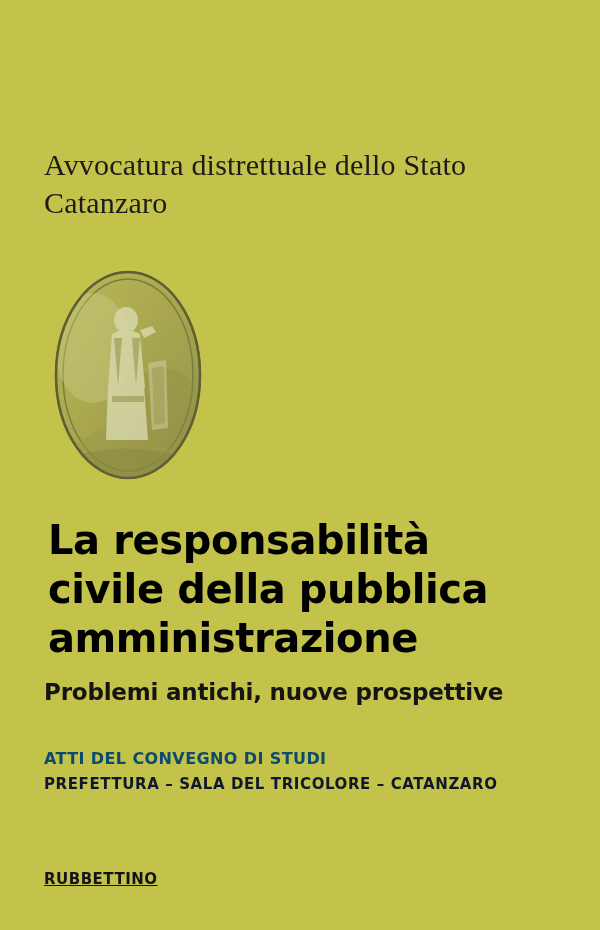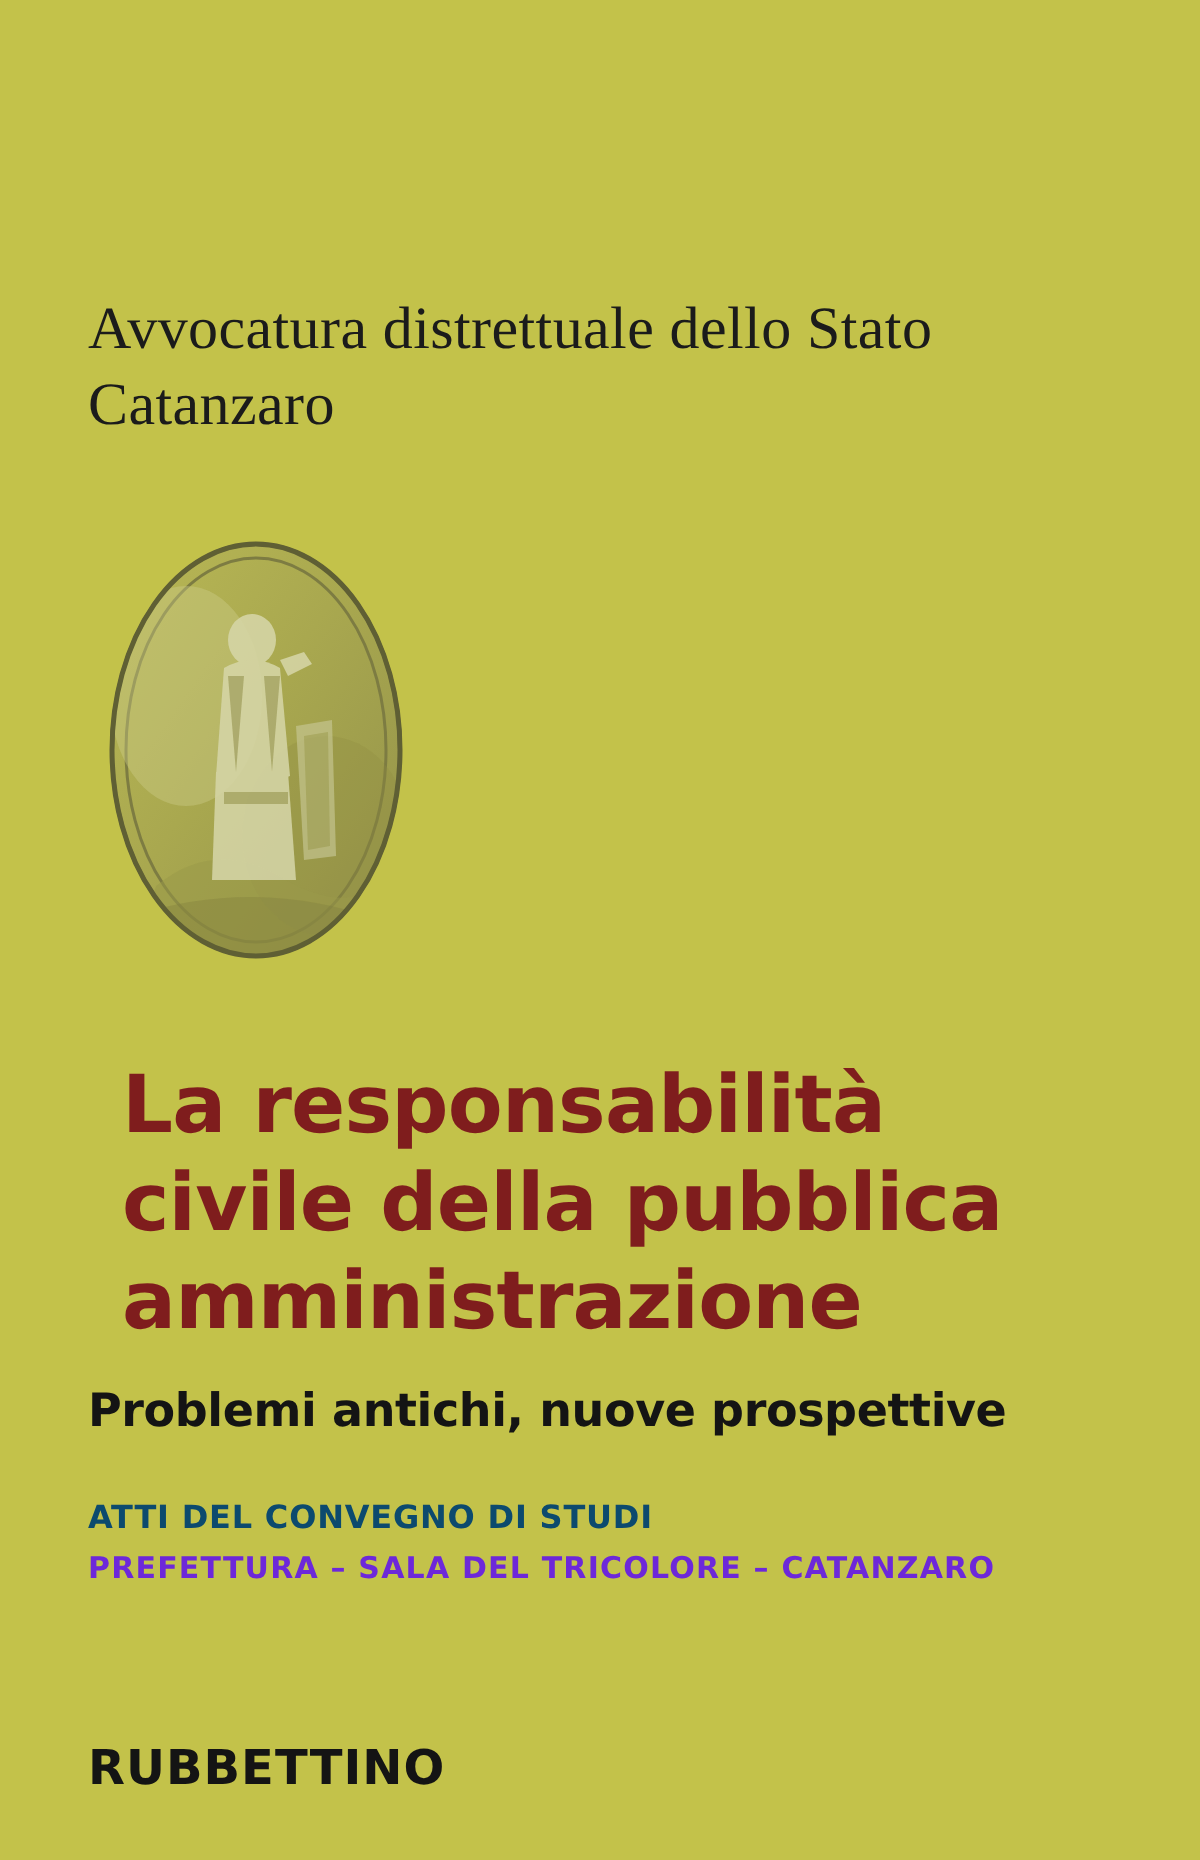--- a/index.html
+++ b/index.html
@@ -46,23 +46,23 @@
     position: absolute;
     left: 44px;
     top: 512px;
     width: 500px;
   }
   .main-title {
     font-family: "DejaVu Sans", sans-serif;
     font-weight: bold;
     font-size: 40px;
     line-height: 1.22;
-    color: #7f1d1d;
+    color: #000000;
     letter-spacing: -0.4px;
-    margin: 17px;
+    margin: 4px;
   }
   .subtitle {
     margin: 16px 0 12px 0;
     font-family: "DejaVu Sans", sans-serif;
     font-weight: bold;
     font-size: 23px;
     line-height: 1.25;
     color: #141414;
     letter-spacing: -0.2px;
   }
@@ -87,32 +87,33 @@
     line-height: 1.35;
     color: #141414;
     letter-spacing: 0.4px;
   }
   .meta-line-3 {
     margin-top: 4px;
     font-family: "DejaVu Sans", sans-serif;
     font-weight: bold;
     font-size: 15px;
     line-height: 1.35;
-    color: #6d28d9;
+    color: #0f172a;
     letter-spacing: 0.6px;
   }
   .publisher-logo {
     position: absolute;
     left: 44px;
     top: 870px;
     font-family: "DejaVu Sans", sans-serif;
     font-weight: bold;
-    font-size: 24px;
+    font-size: 15px;
     letter-spacing: 0.5px;
     color: #141414;
+    text-decoration: underline;
   }
 </style>
 </head>
 <body>
 
 <div class="cover">
 
   <div class="publisher-line">Avvocatura distrettuale dello Stato Catanzaro</div>
 
   <div class="emblem-wrap">

